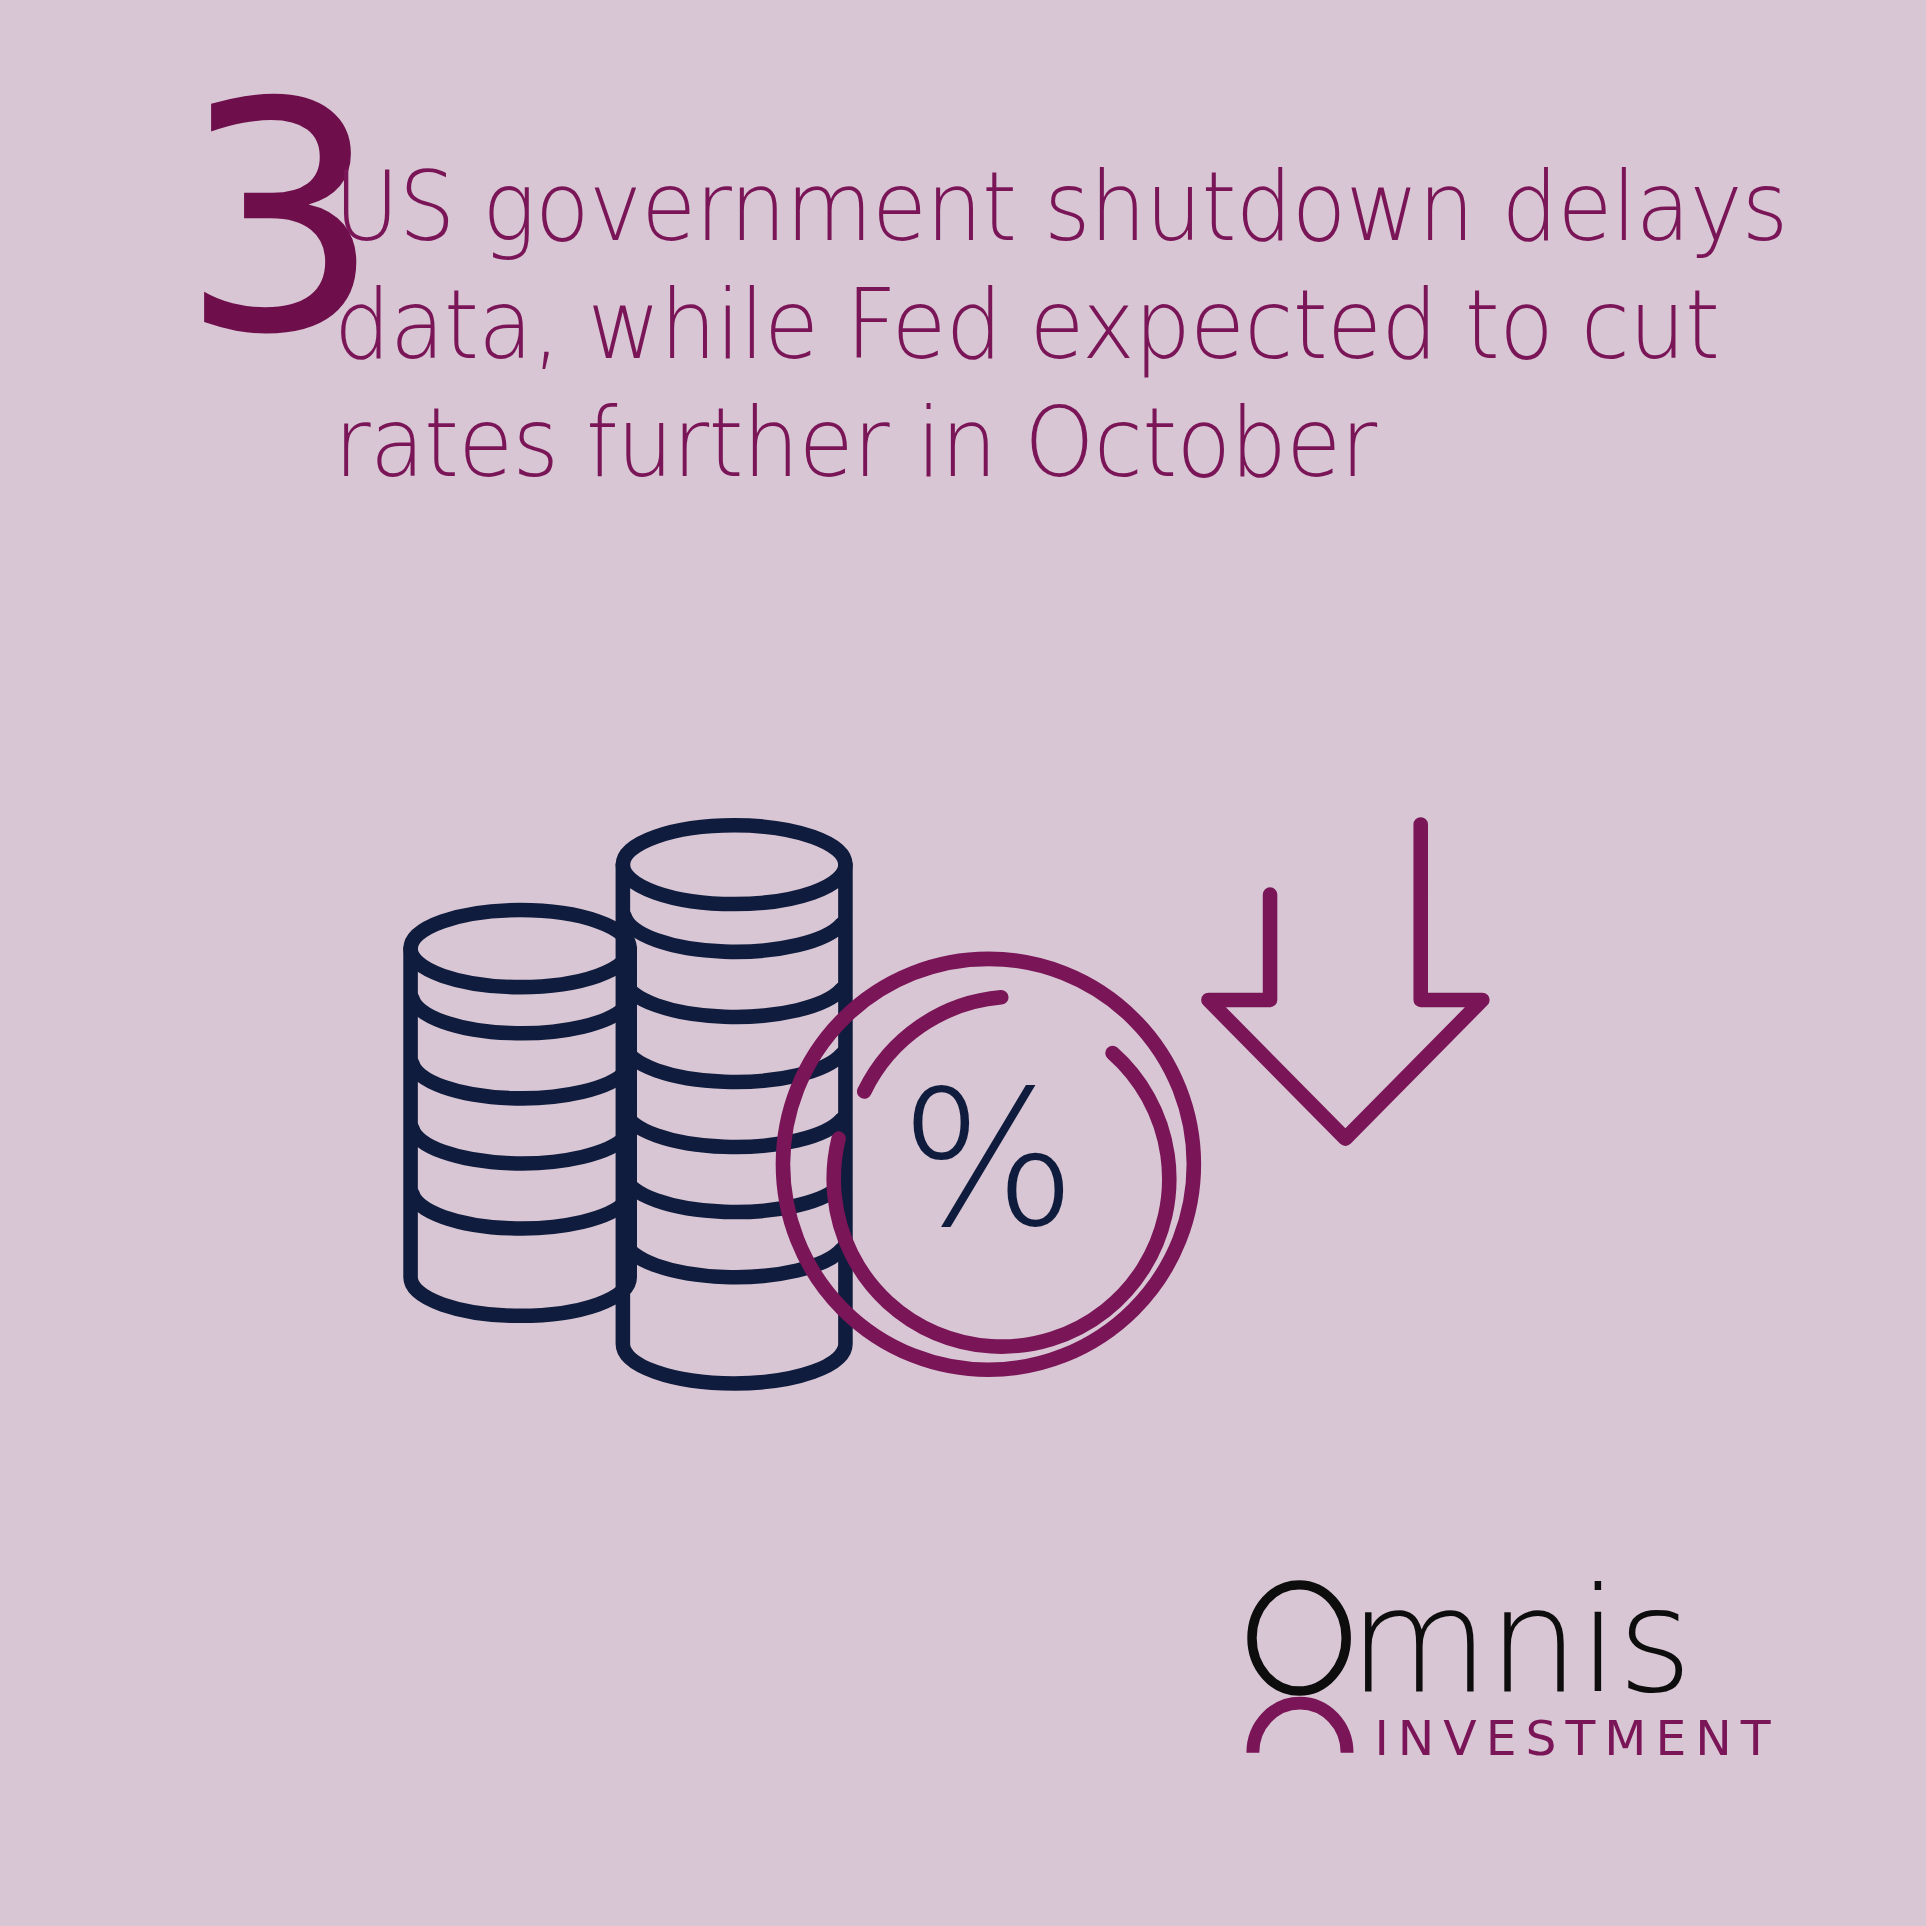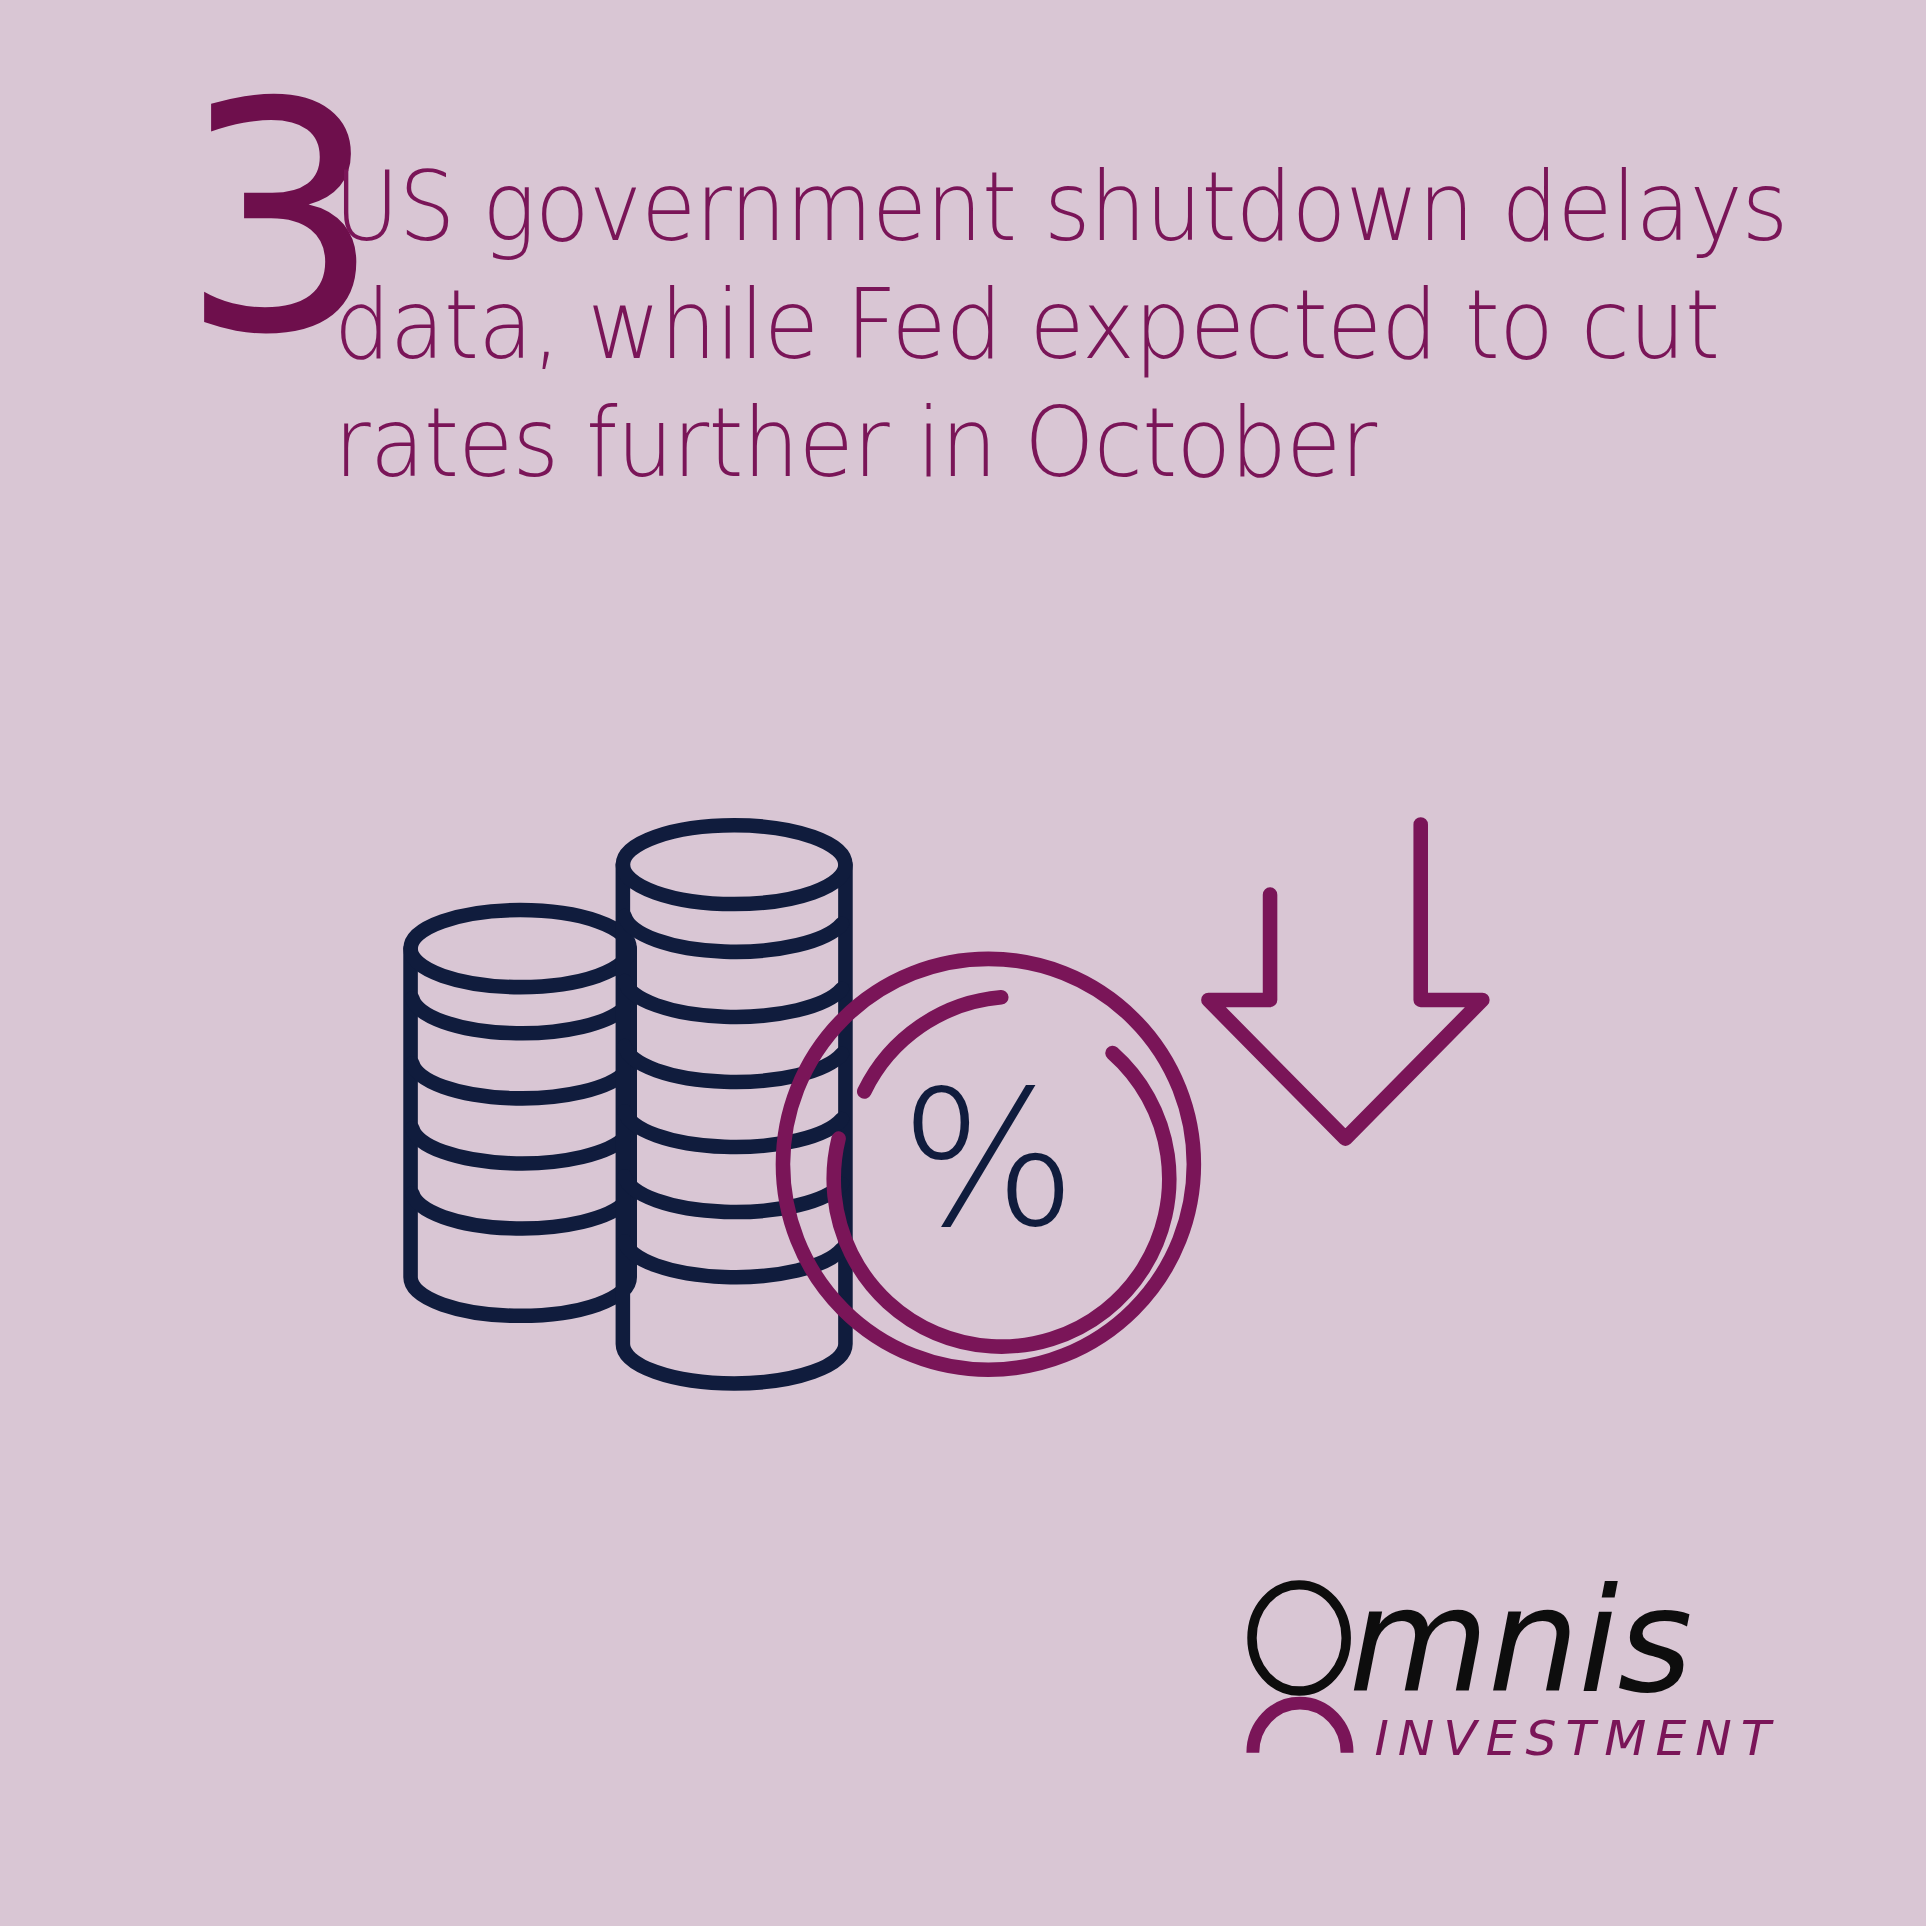--- a/index.html
+++ b/index.html
@@ -65,21 +65,20 @@
   }
   #illustration svg { display: block; width: 100%; height: 100%; }
 
   
   #logo {
     position: absolute;
     left: 1246px;
     top: 1571px;
     width: 531px;
     height: 223px;
-    font-style: italic;
   }
   #logo svg { display: block; width: 100%; height: 100%; }
   .logo-word {
     font-family: "DejaVu Sans", sans-serif;
     font-weight: 300;
     font-size: 168px;
     fill: #0d0d0d;
     letter-spacing: -1px;
   }
   .logo-sub {

